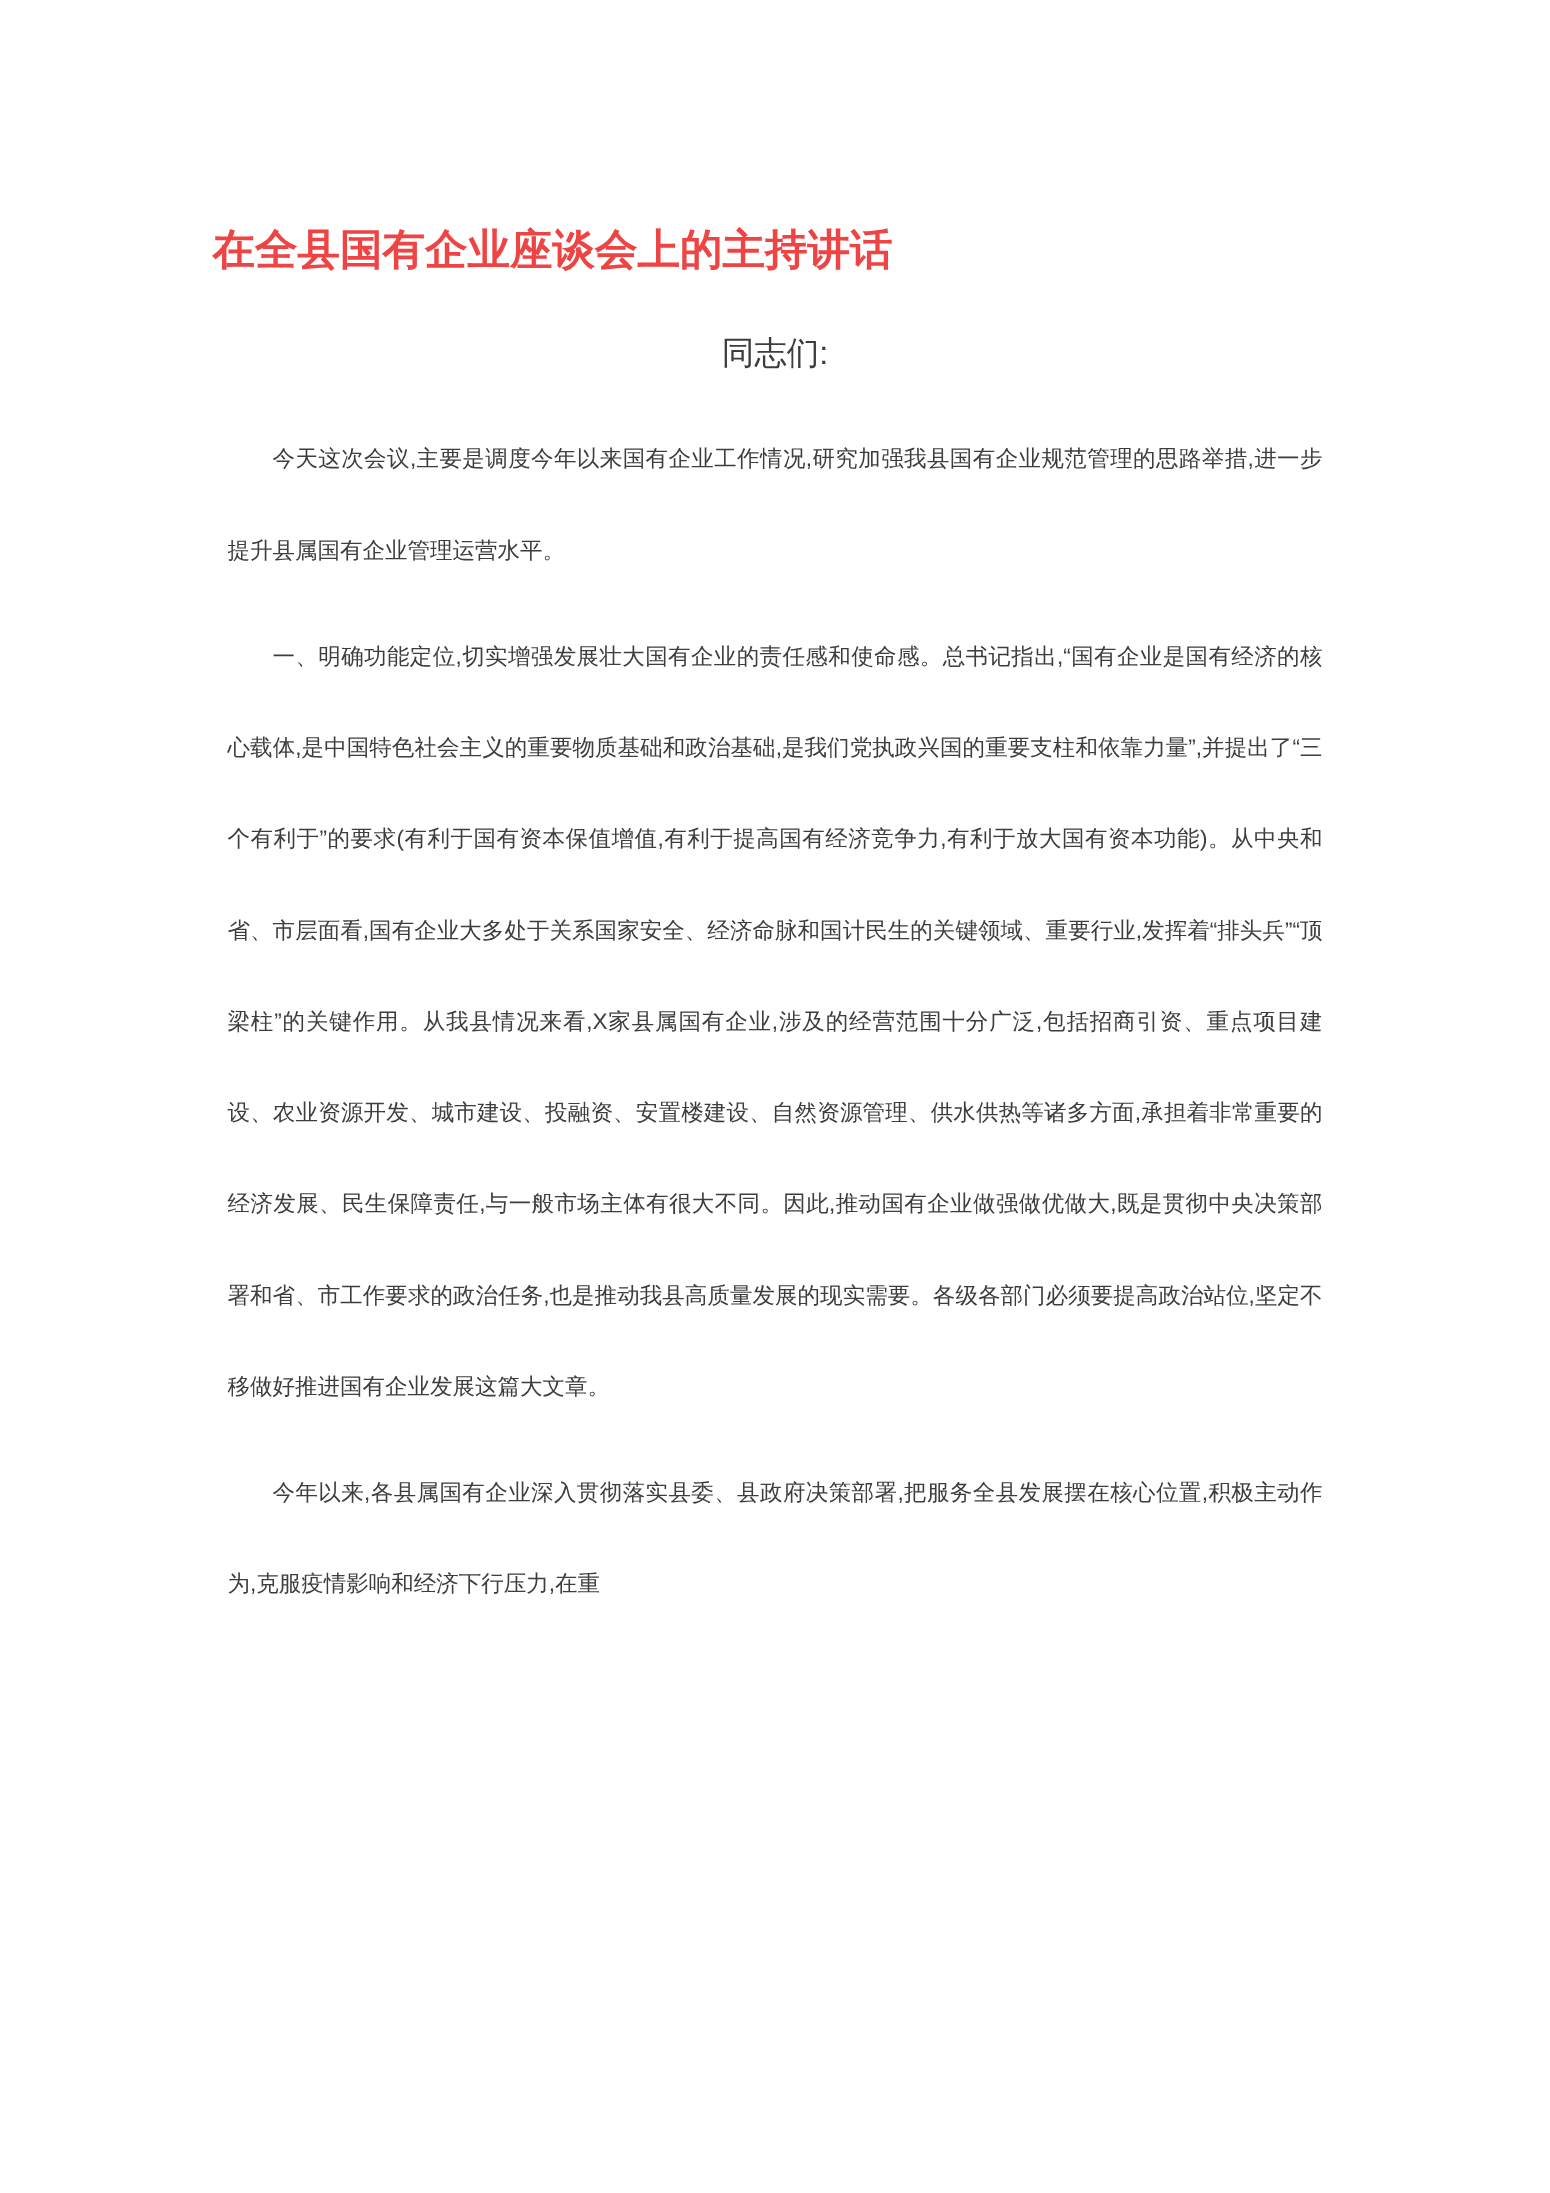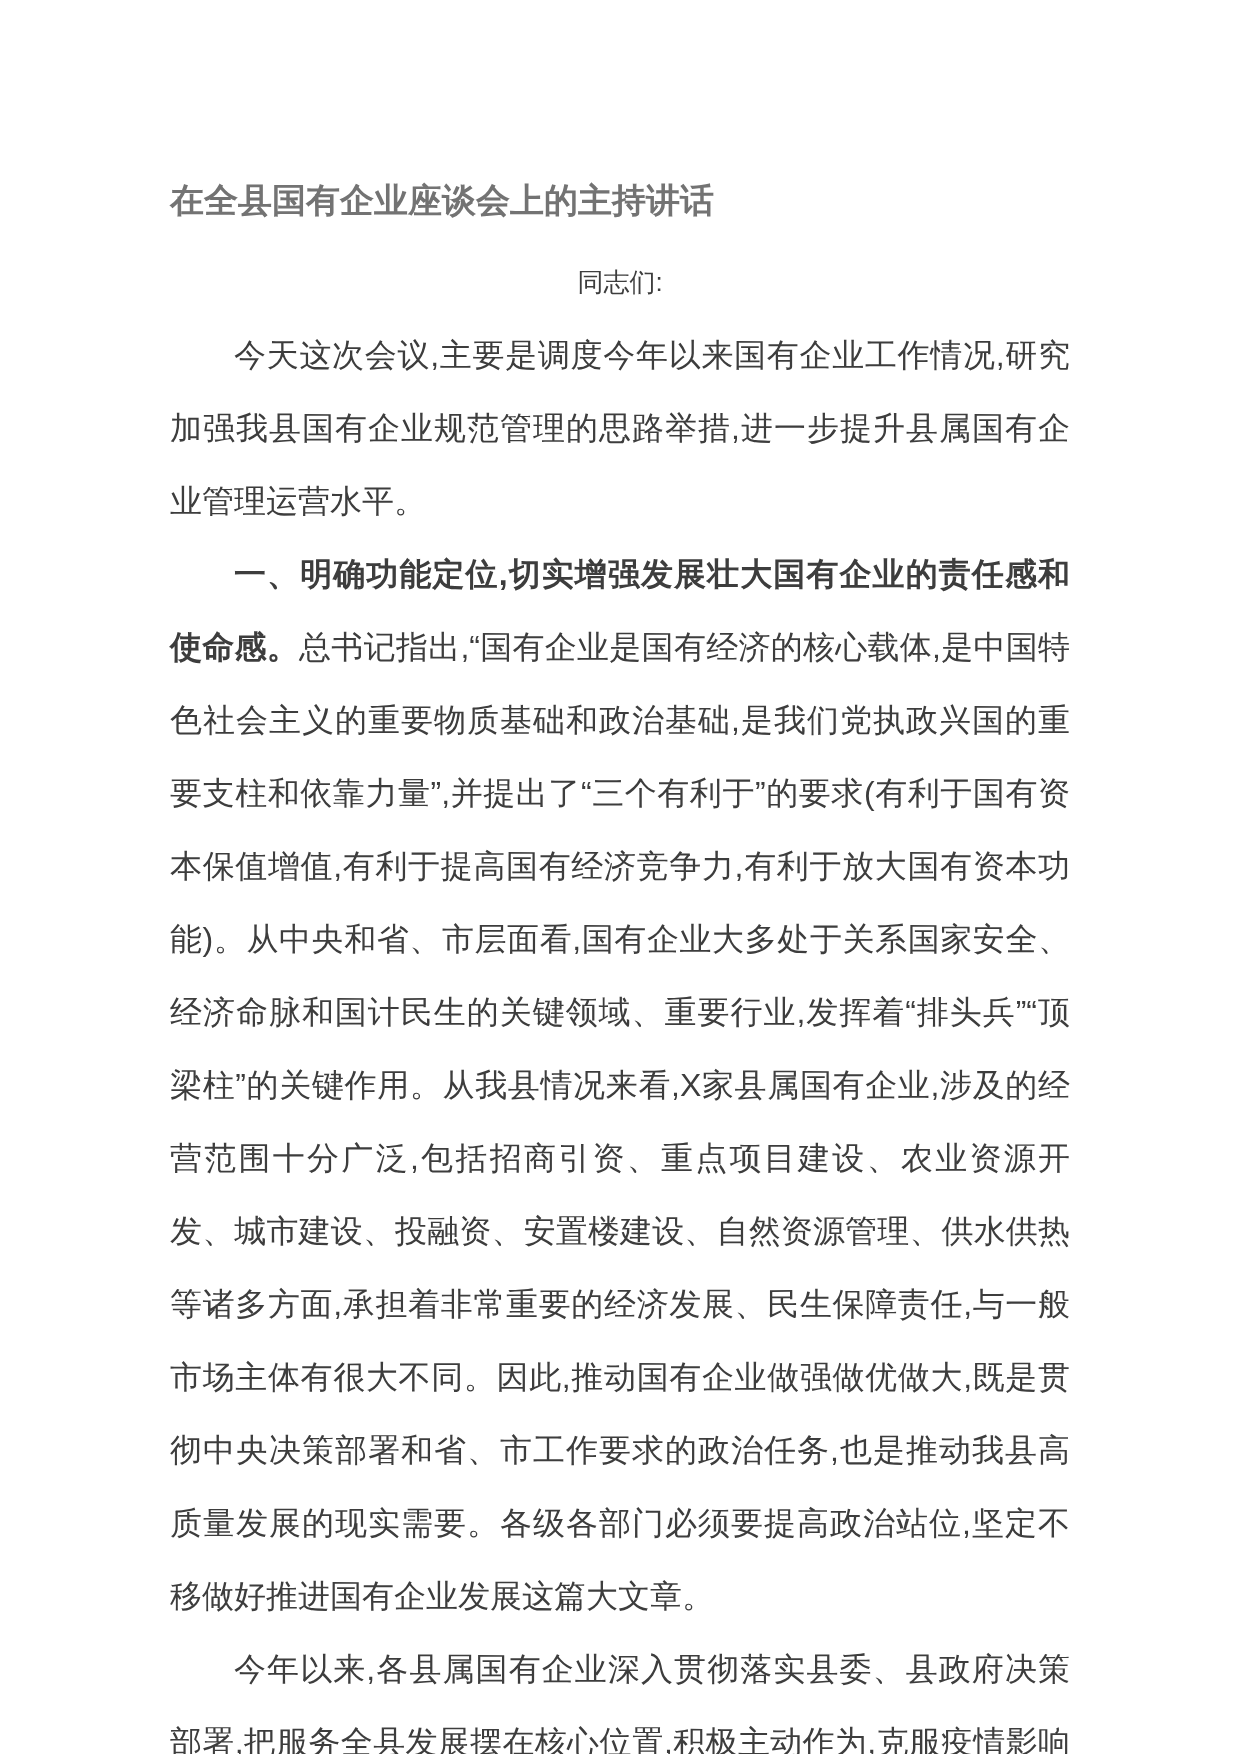--- a/index.html
+++ b/index.html
@@ -17,42 +17,42 @@
     padding: 178px 170px 0 170px;
     overflow: hidden;
     color: #3d3d3d;
     font-family: "Liberation Sans", "DejaVu Sans", sans-serif;
   }
   .doc-title {
     margin: 0 0 24px 0;
     font-size: 34px;
     line-height: 44px;
     font-weight: bold;
-    color: #737373;
+    color: #ef4444;
     text-align: left;
   }
   .salutation {
     margin: 0;
     font-size: 26px;
     line-height: 73px;
     text-align: center;
   }
   .para {
-    margin: 0;
-    font-size: 32px;
+    margin: 12px;
+    font-size: 18px;
     line-height: 73px;
     text-align: justify;
     text-indent: 2em;
     word-break: break-all;
   }
   .seg {
     font-weight: normal;
   }
   .seg-bold {
-    font-weight: bold;
+    font-weight: normal;
   }
 </style>
 </head>
 <body>
 
 <div class="page">
   <h1 class="doc-title">在全县国有企业座谈会上的主持讲话</h1>
   <p class="salutation">同志们:</p>
   <div class="doc-body" id="doc-body">
       <p class="para"><span class="seg">今天这次会议,主要是调度今年以来国有企业工作情况,研究加强我县国有企业规范管理的思路举措,进一步提升县属国有企业管理运营水平。</span></p>

